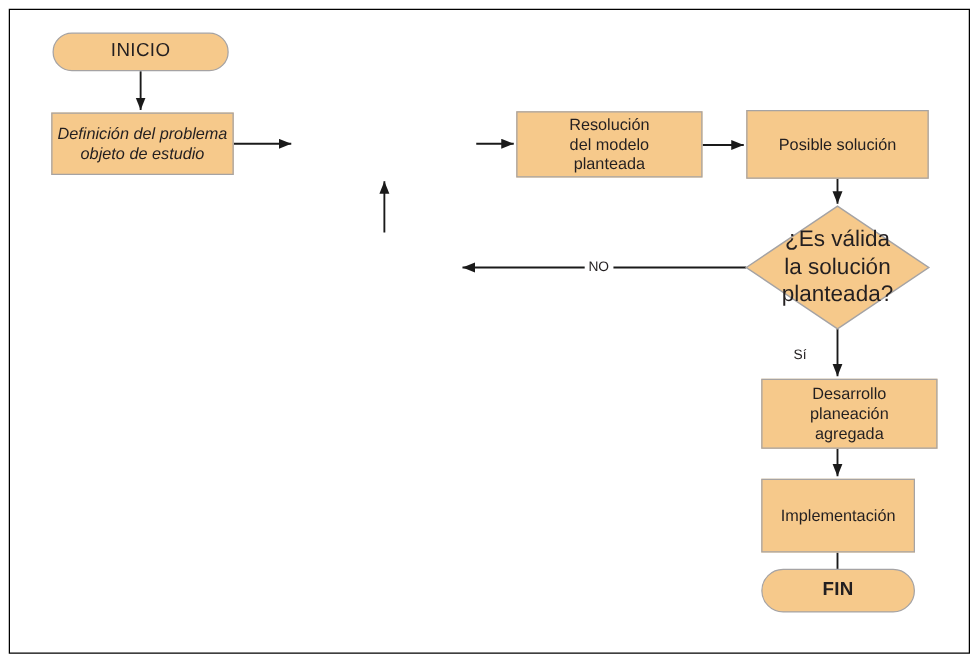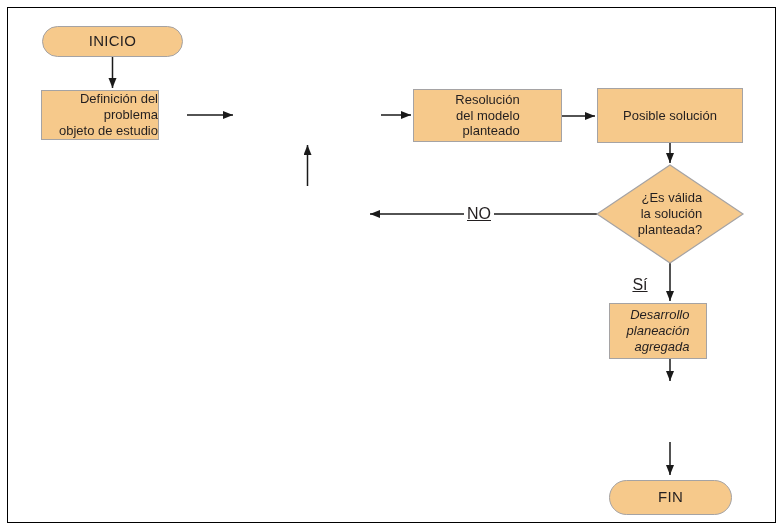--- a/index.html
+++ b/index.html
@@ -33,51 +33,50 @@
   }
   .node {
     position: absolute;
     box-sizing: border-box;
     background: var(--node-fill, #f6c98b);
     border: 1px solid var(--node-border, #a5a3a4);
     color: var(--text, #231f20);
     display: flex;
     align-items: center;
     justify-content: center;
-    text-align: right;
+    text-align: center;
     font-size: 13px;
     line-height: 1.22;
     white-space: pre-line;
   }
   .terminator {
     font-size: 15px;
     letter-spacing: 0.3px;
   }
   .diamond-text {
     position: absolute;
     display: flex;
     align-items: center;
     justify-content: center;
-    text-align: right;
+    text-align: center;
     color: var(--text, #231f20);
-    font-size: 13px;
+    font-size: 18px;
     line-height: 1.22;
     white-space: pre-line;
     background: transparent;
     border: none;
   }
   .edge-label {
     position: absolute;
     transform: translate(-50%, -50%);
     background: var(--background, #ffffff);
     color: var(--text, #231f20);
-    font-size: 16px;
+    font-size: 11px;
     line-height: 1;
     padding: 1px 3px;
-    text-decoration: underline;
   }
 </style>
 </head>
 <body>
 
 <div class="canvas">
 
   <div class="frame"></div>
 
   <svg class="connectors" viewBox="0 0 782 528" xmlns="http://www.w3.org/2000/svg">
@@ -98,51 +97,54 @@
       <line x1="670" y1="359" x2="670" y2="381" marker-end="url(#arrow)"></line>
       <line x1="670" y1="442" x2="670" y2="475" marker-end="url(#arrow)"></line>
     </g>
     <polygon points="597,214 670,165 743,214 670,263" fill="#F6C98B" stroke="#A5A3A4" stroke-width="1.2"></polygon>
   </svg>
 
   <div class="node terminator" style="left:42px; top:26px; width:141px; height:31px; border-radius:16px;">
     <span>INICIO</span>
   </div>
 
-  <div class="node" style="left:41px; top:90px; width:118px; height:50px;">
+  <div class="node" style="left:41px; top:90px; width:146px; height:50px;font-style:italic;">
     <span>Definición del problema
 objeto de estudio</span>
   </div>
 
 
   <div class="node" style="left:413px; top:89px; width:149px; height:53px;">
     <span>Resolución
 del modelo
-planteado</span>
+planteada</span>
   </div>
 
   <div class="node" style="left:597px; top:88px; width:146px; height:55px;">
     <span>Posible solución</span>
   </div>
 
   <div class="diamond-text" style="left:600px; top:178px; width:140px; height:72px;">
     <span>¿Es válida
 la solución
 planteada?</span>
   </div>
 
 
-  <div class="node" style="left:609px; top:303px; width:98px; height:56px;font-style:italic;">
+  <div class="node" style="left:609px; top:303px; width:141px; height:56px;">
     <span>Desarrollo
 planeación
 agregada</span>
   </div>
 
+  <div class="node" style="left:609px; top:383px; width:123px; height:59px;">
+    <span>Implementación</span>
+  </div>
 
-  <div class="node terminator" style="left:609px; top:480px; width:123px; height:35px; border-radius:18px;">
+  <div class="node terminator" style="left:609px; top:455px; width:123px; height:35px; border-radius:18px;font-weight:bold;">
     <span>FIN</span>
   </div>
 
   <div class="edge-label" style="left:479px; top:214px;">NO</div>
 
   <div class="edge-label" style="left:640px; top:285px;">Sí</div>
 
 </div>
 
 </body></html>

